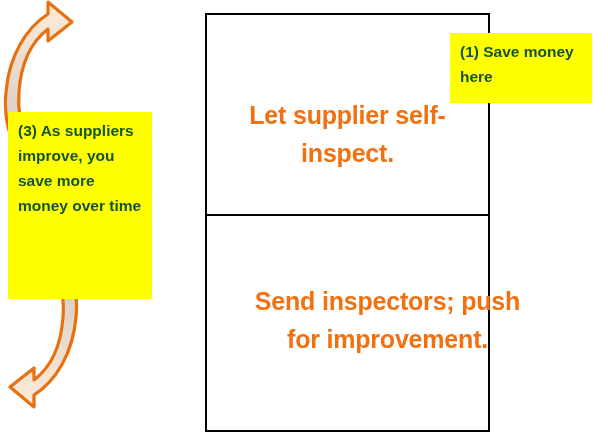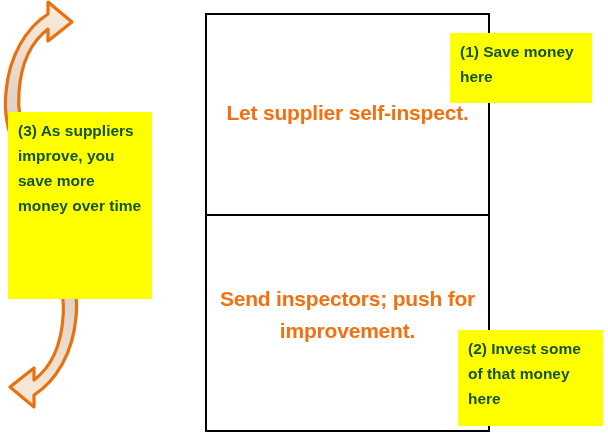--- a/index.html
+++ b/index.html
@@ -37,33 +37,34 @@
     height: 0;
     border-top: 2.5px solid #000000;
     box-sizing: border-box;
   }
 
   .cell-text {
     position: absolute;
     text-align: center;
     color: #F2700F;
     font-weight: bold;
-    font-size: 21px;
+    font-size: 25px;
     line-height: 1.5;
     letter-spacing: -0.2px;
   }
   #cell-top-text {
     left: 213px;
     top: 97px;
     width: 269px;
   }
   #cell-bottom-text {
     left: 205px;
     top: 283px;
     width: 285px;
+    padding-left: 40px;
   }
 
   
   .note {
     position: absolute;
     background: #FFFF00;
     color: #14532d;
     font-weight: bold;
     font-size: 15.5px;
     line-height: 1.62;
@@ -158,17 +159,16 @@
                L 34 163
                L 34 175
                C 51 162, 61 142, 63 112
                C 66 78, 50 41, 20 26
                Z" fill="url(#gradRight)" stroke="#E8700F" stroke-width="3.2" stroke-linejoin="round"></path>
     </svg>
   </div>
 
   <div class="note" id="note-1">(1) Save money here</div>
 
-  <div class="note" id="note-2">(2) Invest some of that money here</div>
 
   <div class="note" id="note-3">(3) As suppliers improve, you save more money over time</div>
 
 </div>
 
 </body></html>

